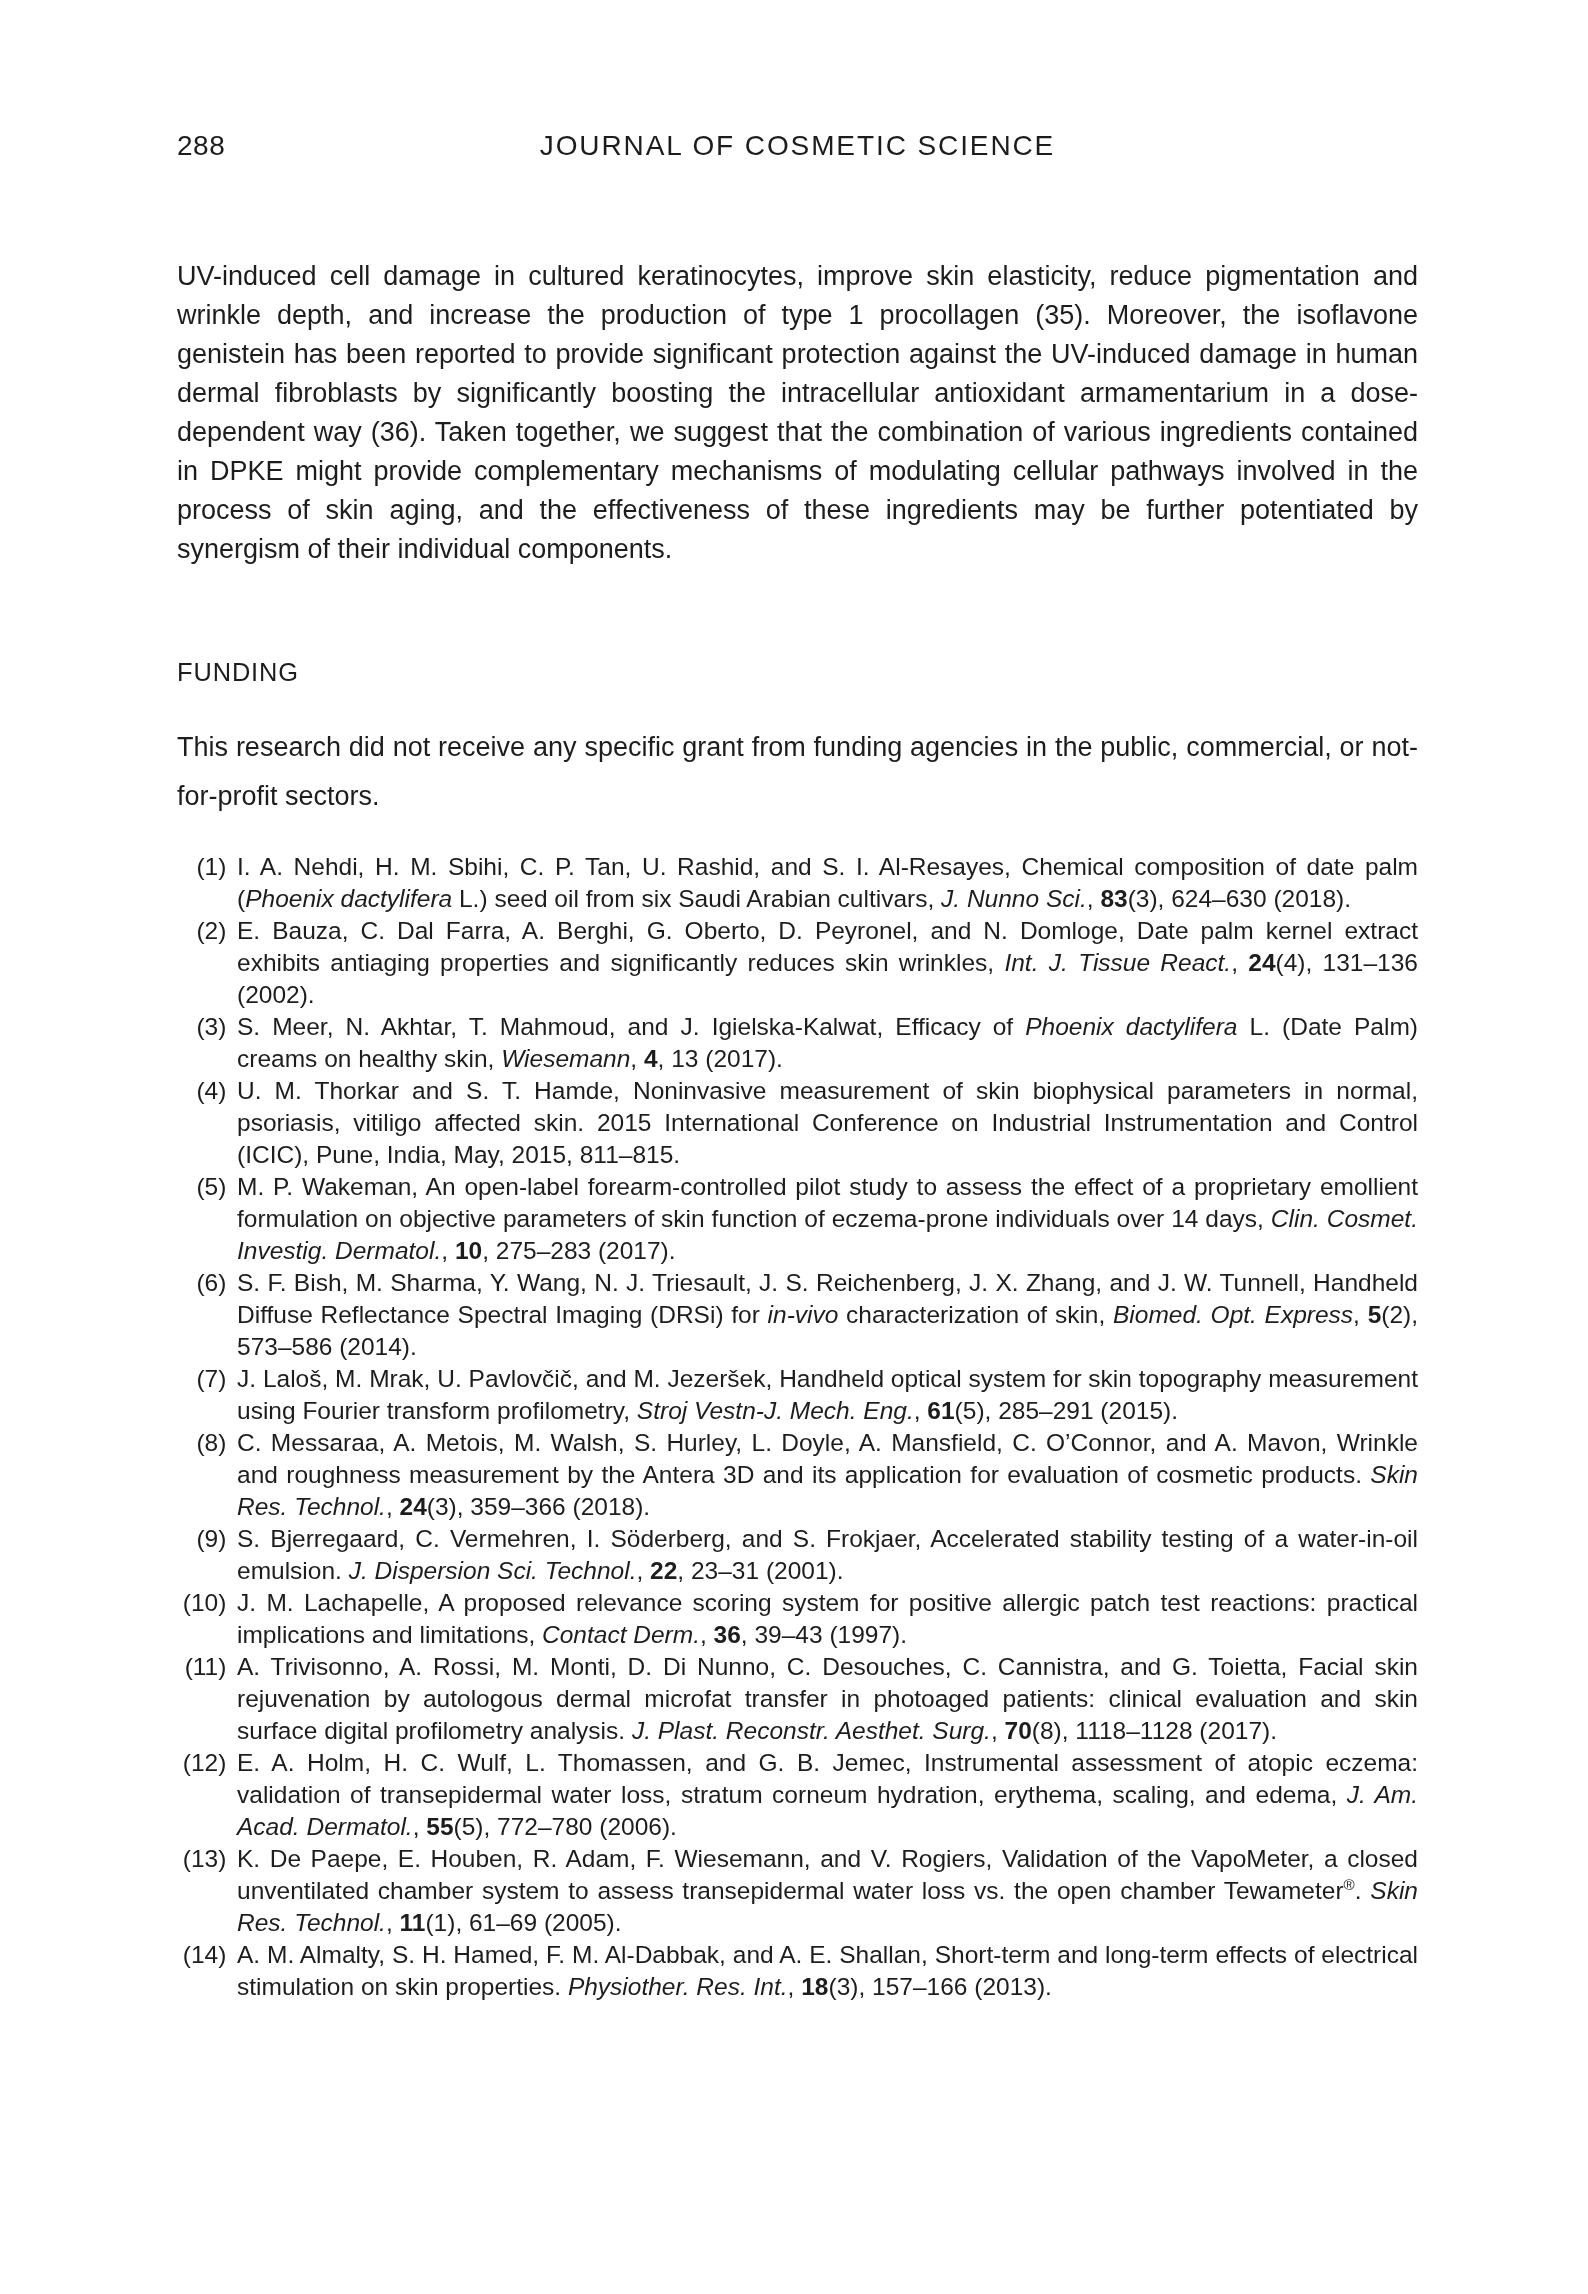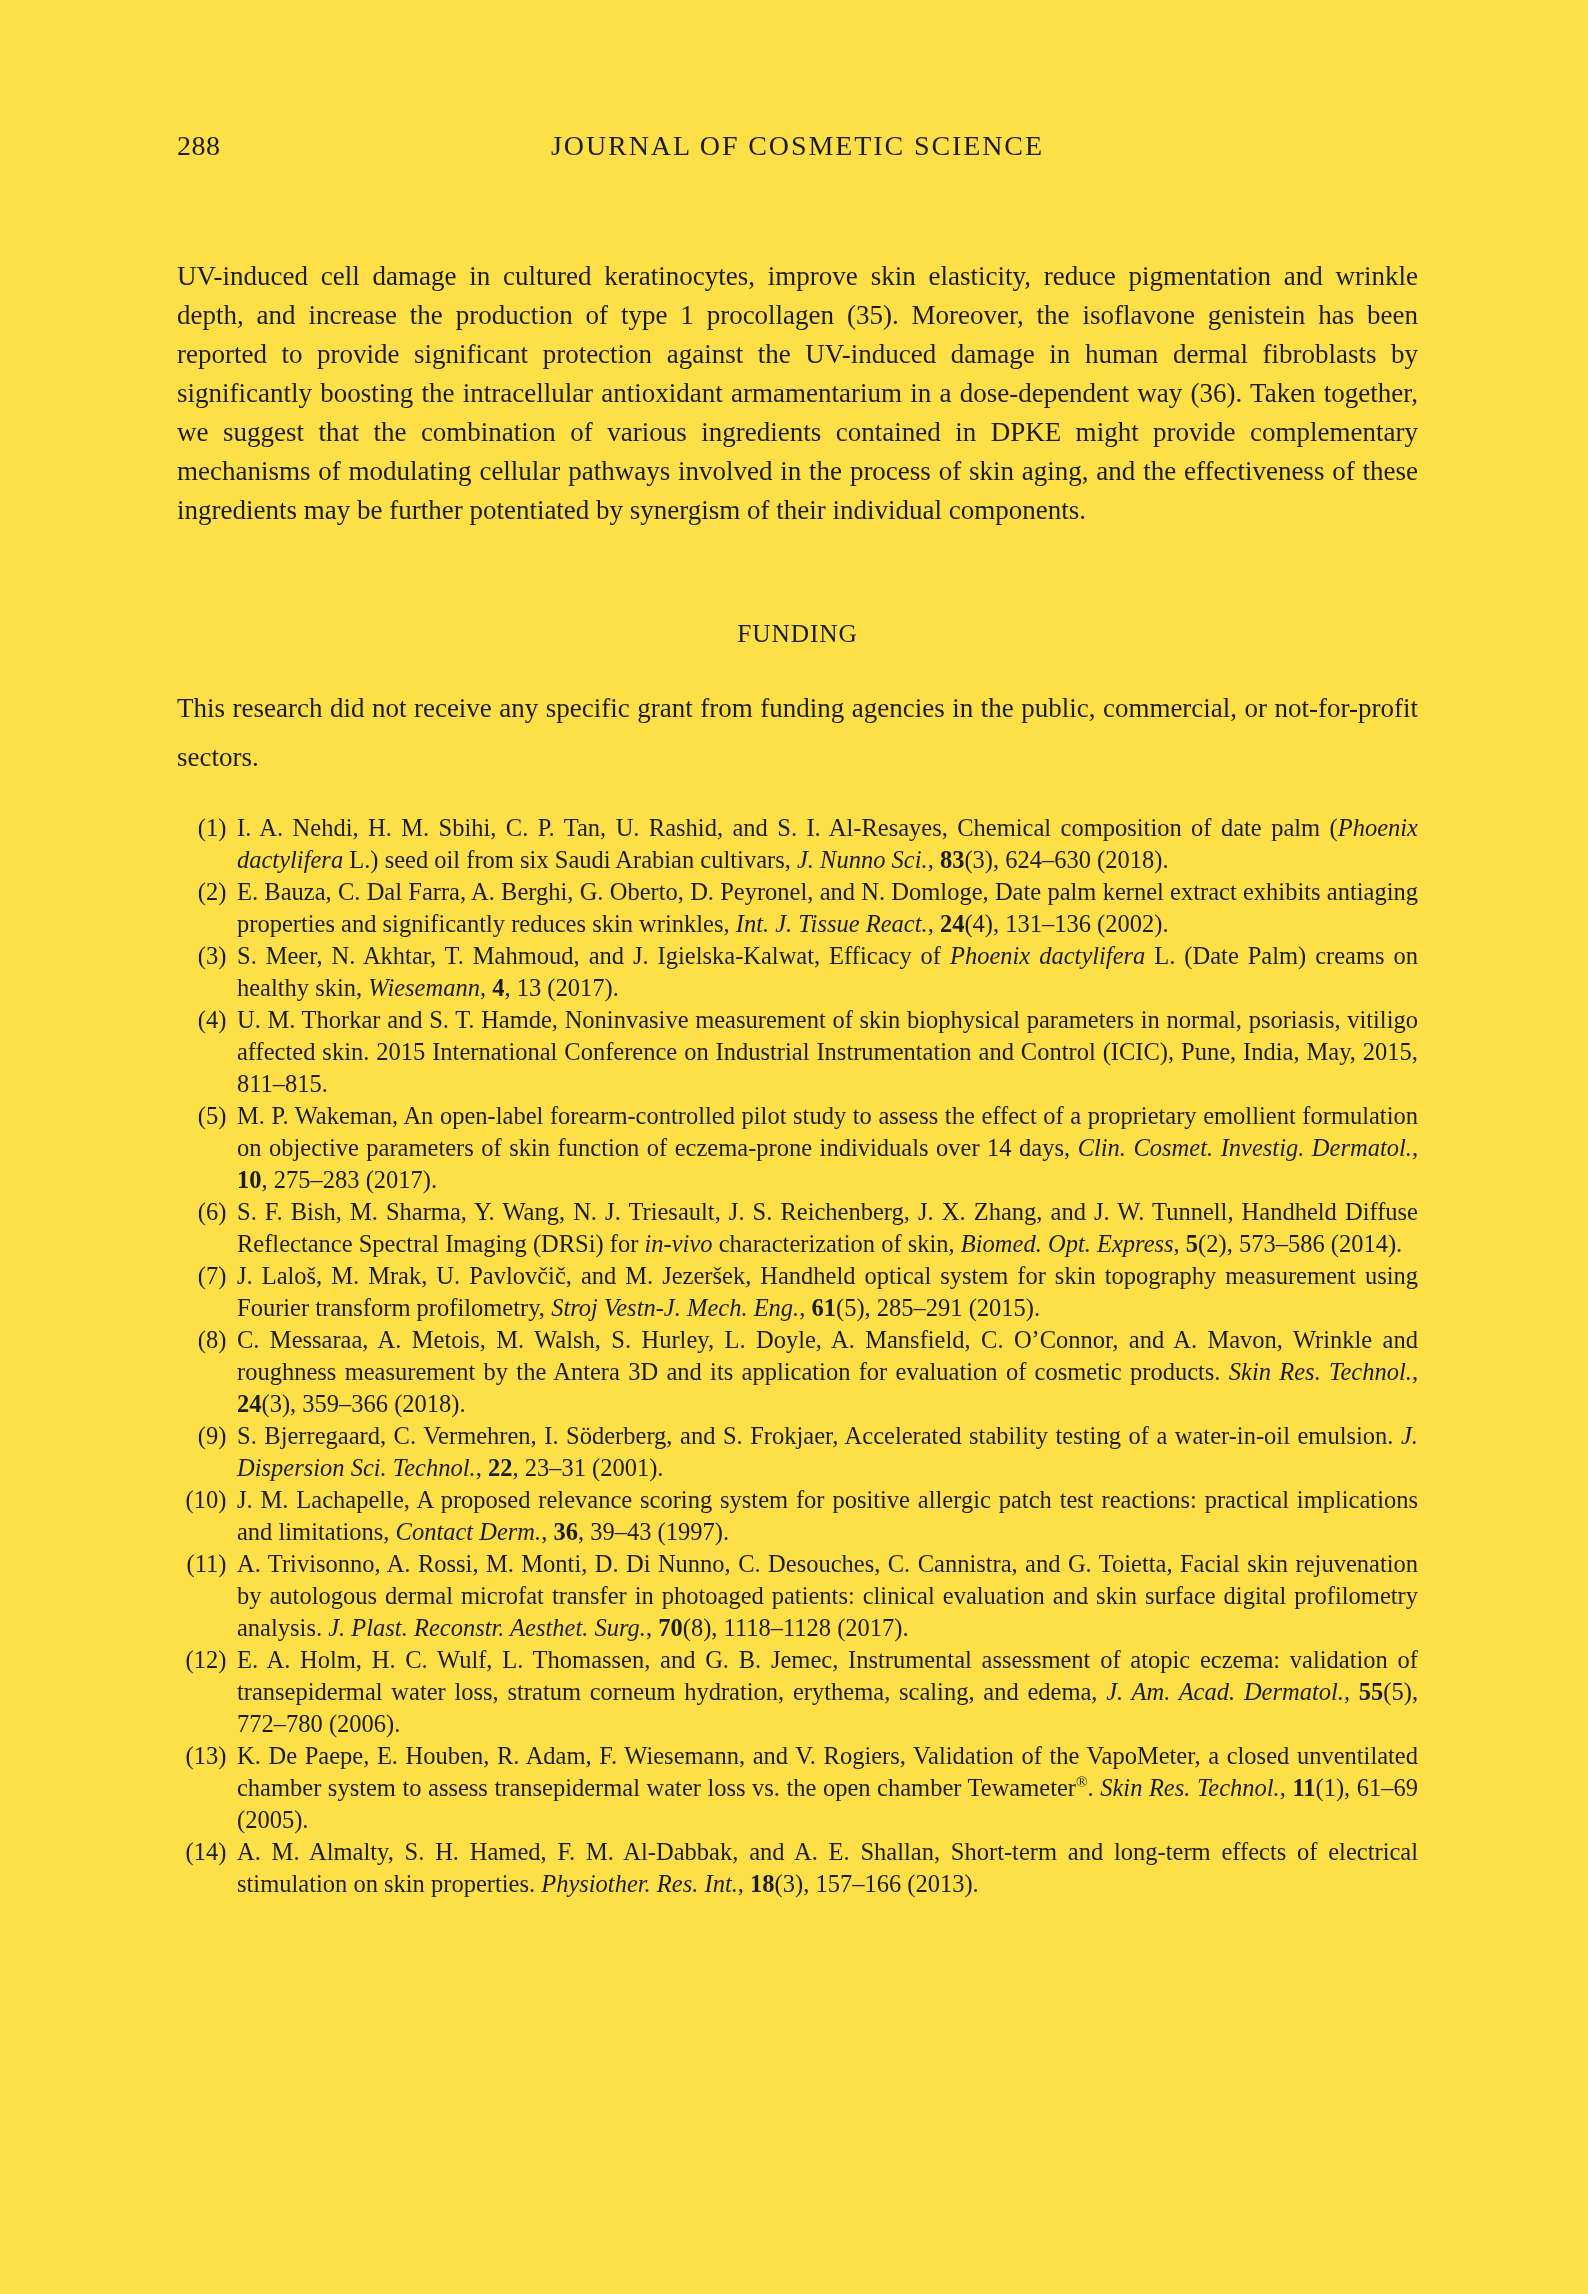--- a/index.html
+++ b/index.html
@@ -5,23 +5,23 @@
   html, body {
     margin: 0;
     padding: 0;
     background: #e8e8e8;
   }
   .page {
     position: relative;
     width: 1589px;
     height: 2295px;
     margin: 0 auto;
-    background: #fde047;
+    background: #ffffff;
     color: #1d1d1f;
-    font-family: Liberation Serif, serif;
+    font-family: Liberation Sans, sans-serif;
     box-sizing: border-box;
     padding: 130px 171px 0 177px;
     overflow: hidden;
   }
   .header {
     position: relative;
     height: 41px;
   }
   .page-number {
     position: absolute;
@@ -39,21 +39,20 @@
   .body-paragraph {
     margin-top: 86px;
     font-size: 27px;
     line-height: 39px;
     text-align: justify;
   }
   .section-heading {
     margin-top: 89px;
     font-size: 25.4px;
     letter-spacing: 0.9px;
-    text-align: center;
   }
   .funding-text {
     margin-top: 36px;
     font-size: 27px;
     line-height: 49px;
     text-align: justify;
   }
   .references-list {
     margin-top: 30px;
     font-size: 24.5px;

